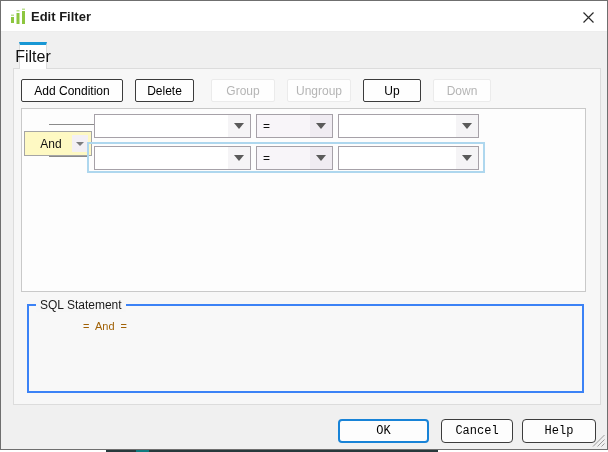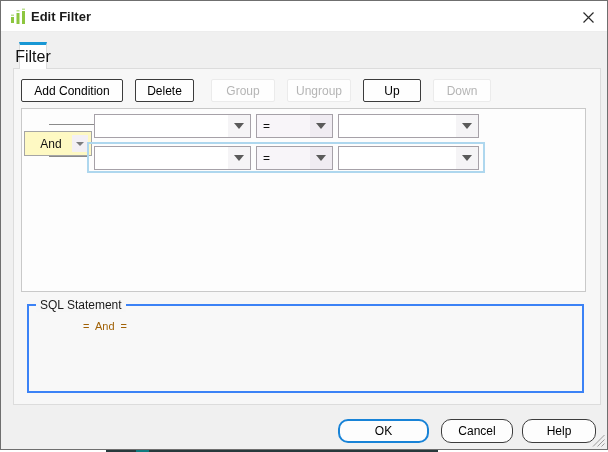--- a/index.html
+++ b/index.html
@@ -80,22 +80,22 @@
 
   
   .sql-group { position:absolute; left:13px; top:235px; width:557px; height:89px;
                border:2px solid #3b82f6; background:#f8f8f8; }
   .sql-legend { position:absolute; top:-8px; left:7px; background:#f7f7f7; padding:0 4px;
                 font-size:12px; color:#1a1a1a; }
   .sql-text { position:absolute; left:6px; top:14px; font-size:11px; color:#a16207; white-space:pre;margin-left:48px; }
 
   
   .footer-btn { position:absolute; top:418px; height:24px; background:#fdfdfd;
-                border:1px solid #3c3c3c; border-radius:10px; font-size:12px; color:#000;
-                display:flex; align-items:center; justify-content:center; cursor:pointer; }
+                border:1px solid #3c3c3c; border-radius:4px; font-size:12px; color:#000;
+                display:flex; align-items:center; justify-content:center; cursor:pointer;font-family:Liberation Mono, monospace; }
   .f-ok { left:337px; width:91px; border:2px solid #1883d7; }
   .f-cancel { left:440px; width:72px; }
   .f-help { left:521px; width:74px; }
 
   .resize-grip { position:absolute; right:2px; bottom:2px; width:13px; height:13px; cursor:nwse-resize; }
 </style>
 </head>
 <body>
 
 <div class="screen">

